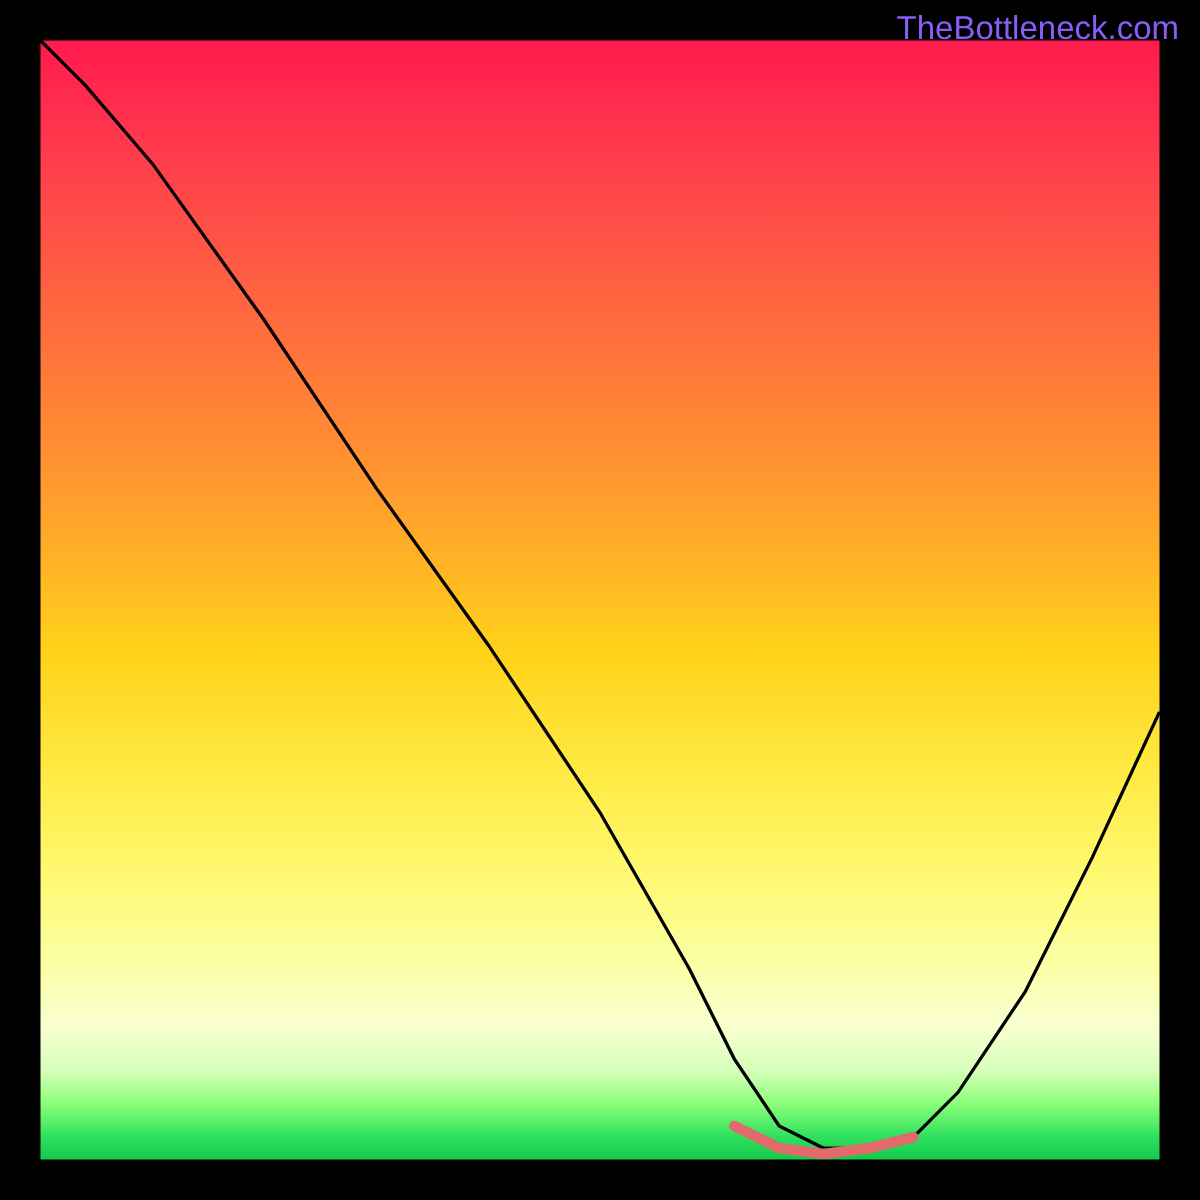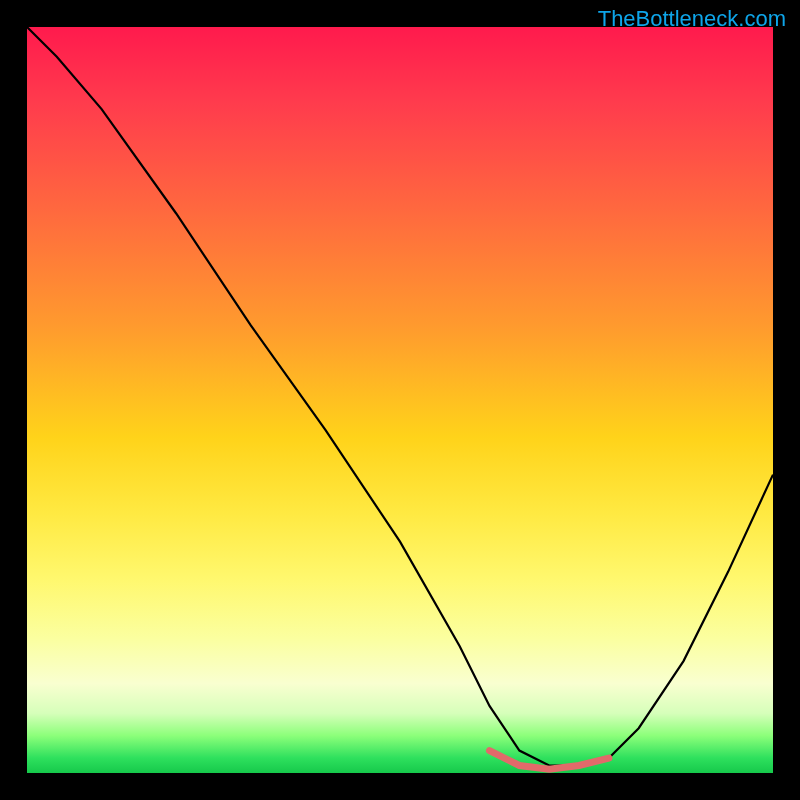--- a/index.html
+++ b/index.html
@@ -8,21 +8,21 @@
     width: 800px;
     height: 800px;
     background: #000;
     position: relative;
     font-family: Arial, sans-serif;
   }
   .watermark {
     position: absolute;
     top: 6px;
     right: 14px;
-    color: #0ea5e9;
+    color: #8b5cf6;
     font-size: 22px;
     z-index: 10;
   }
   .plot {
     position: absolute;
     left: 27px;
     top: 27px;
     width: 746px;
     height: 746px;
     background: linear-gradient(to bottom,

